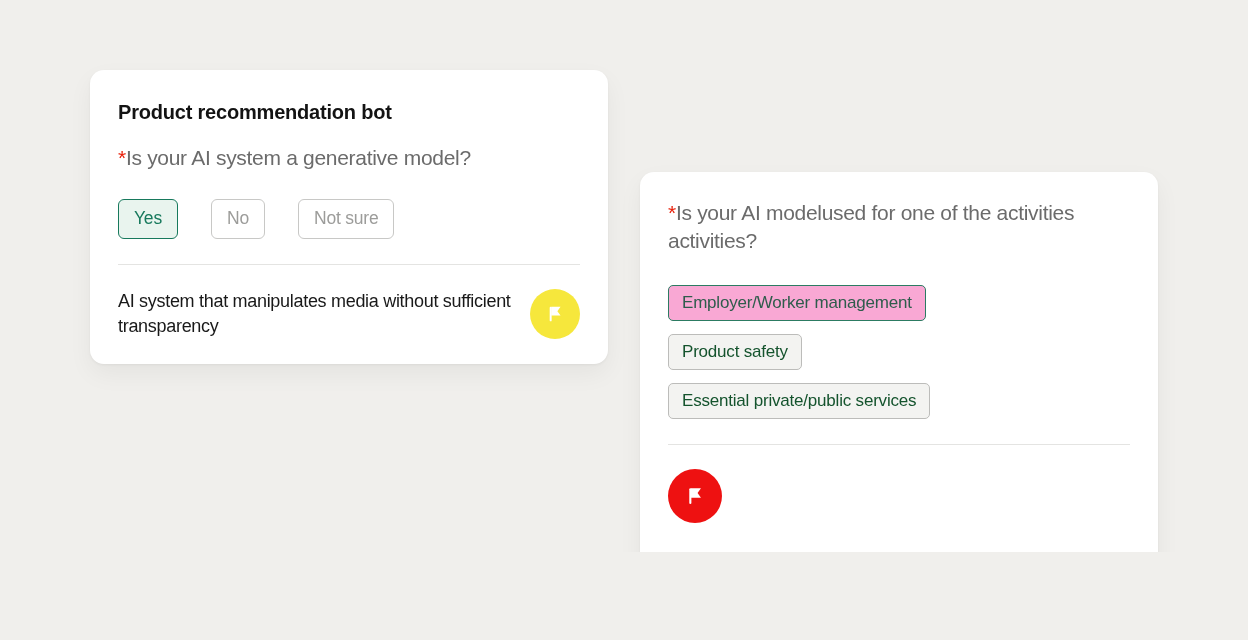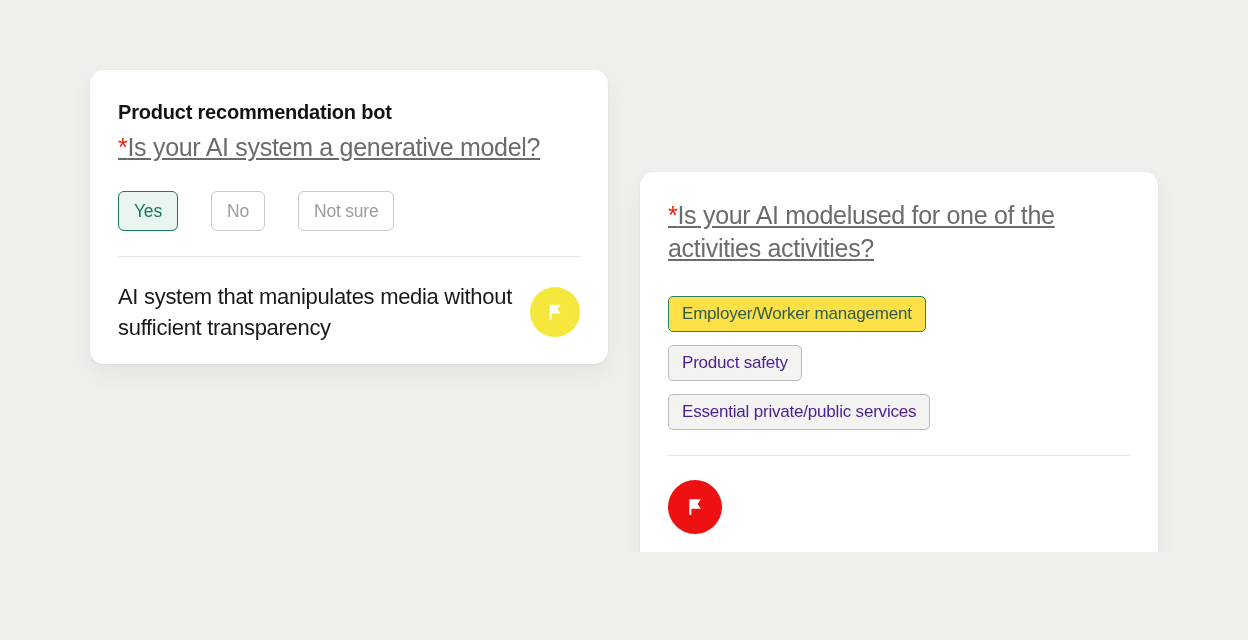--- a/index.html
+++ b/index.html
@@ -37,27 +37,26 @@
     padding: 27px 28px 0 28px;
   }
   .card-title {
     margin: 0;
     font-size: 20px;
     font-weight: 700;
     color: #131313;
     letter-spacing: -0.2px;
   }
   .question {
-    margin: 7px 0 0 0;
-    font-size: 25px;
+    margin: 20px 0 0 0;
+    font-size: 21px;
     font-weight: 400;
     color: #6b6b6b;
     line-height: 1.33;
     letter-spacing: -0.3px;
-    text-decoration: underline;
   }
   .card-right .question { margin-top: 0; }
   .asterisk { color: #e8200a; }
   .options-row {
     display: flex;
     gap: 33px;
     margin-top: 27px;
   }
   .opt {
     font-family: inherit;
@@ -87,46 +86,46 @@
   }
   .opt-col {
     font-family: inherit;
     font-size: 17px;
     letter-spacing: -0.2px;
     height: 36px;
     padding: 0 13px;
     border-radius: 5px;
     background: #f3f3f1;
     border: 1px solid #bcbcba;
-    color: #4c1d95;
+    color: #14532d;
     cursor: pointer;
     display: inline-flex;
     align-items: center;
   }
   .opt-col.selected {
-    background: #fde047;
+    background: #f9a8d4;
     border: 1.5px solid #2c7b62;
     color: #2f5c4c;
   }
   .divider {
     border: none;
     border-top: 1px solid #e4e4e2;
     margin: 25px 0 0 0;
     width: 100%;
   }
   .card-left .divider { margin-top: 25px; }
   .result {
     display: flex;
     align-items: center;
     justify-content: space-between;
     margin-top: 24px;
   }
   .result-text {
     margin: 0;
-    font-size: 22px;
+    font-size: 18px;
     color: #191919;
     line-height: 1.42;
     letter-spacing: -0.3px;
     max-width: 400px;
   }
   .flag-badge {
     flex: 0 0 auto;
     width: 50px;
     height: 50px;
     border-radius: 50%;

